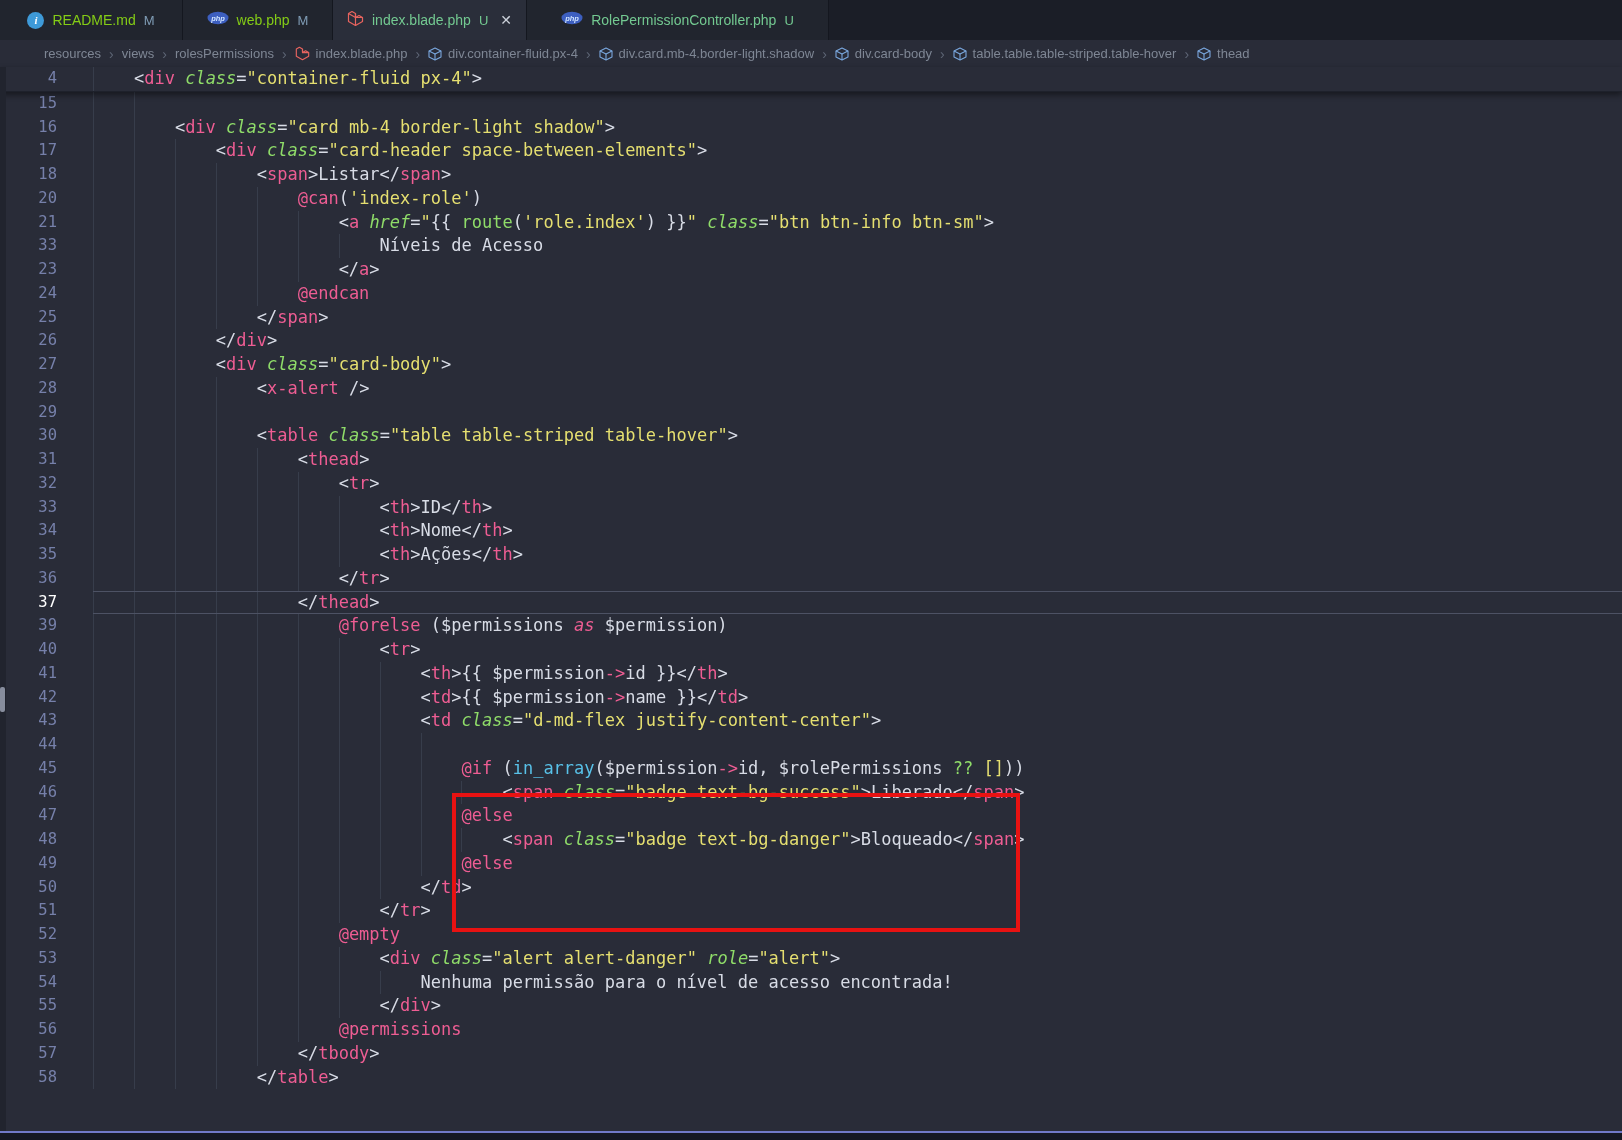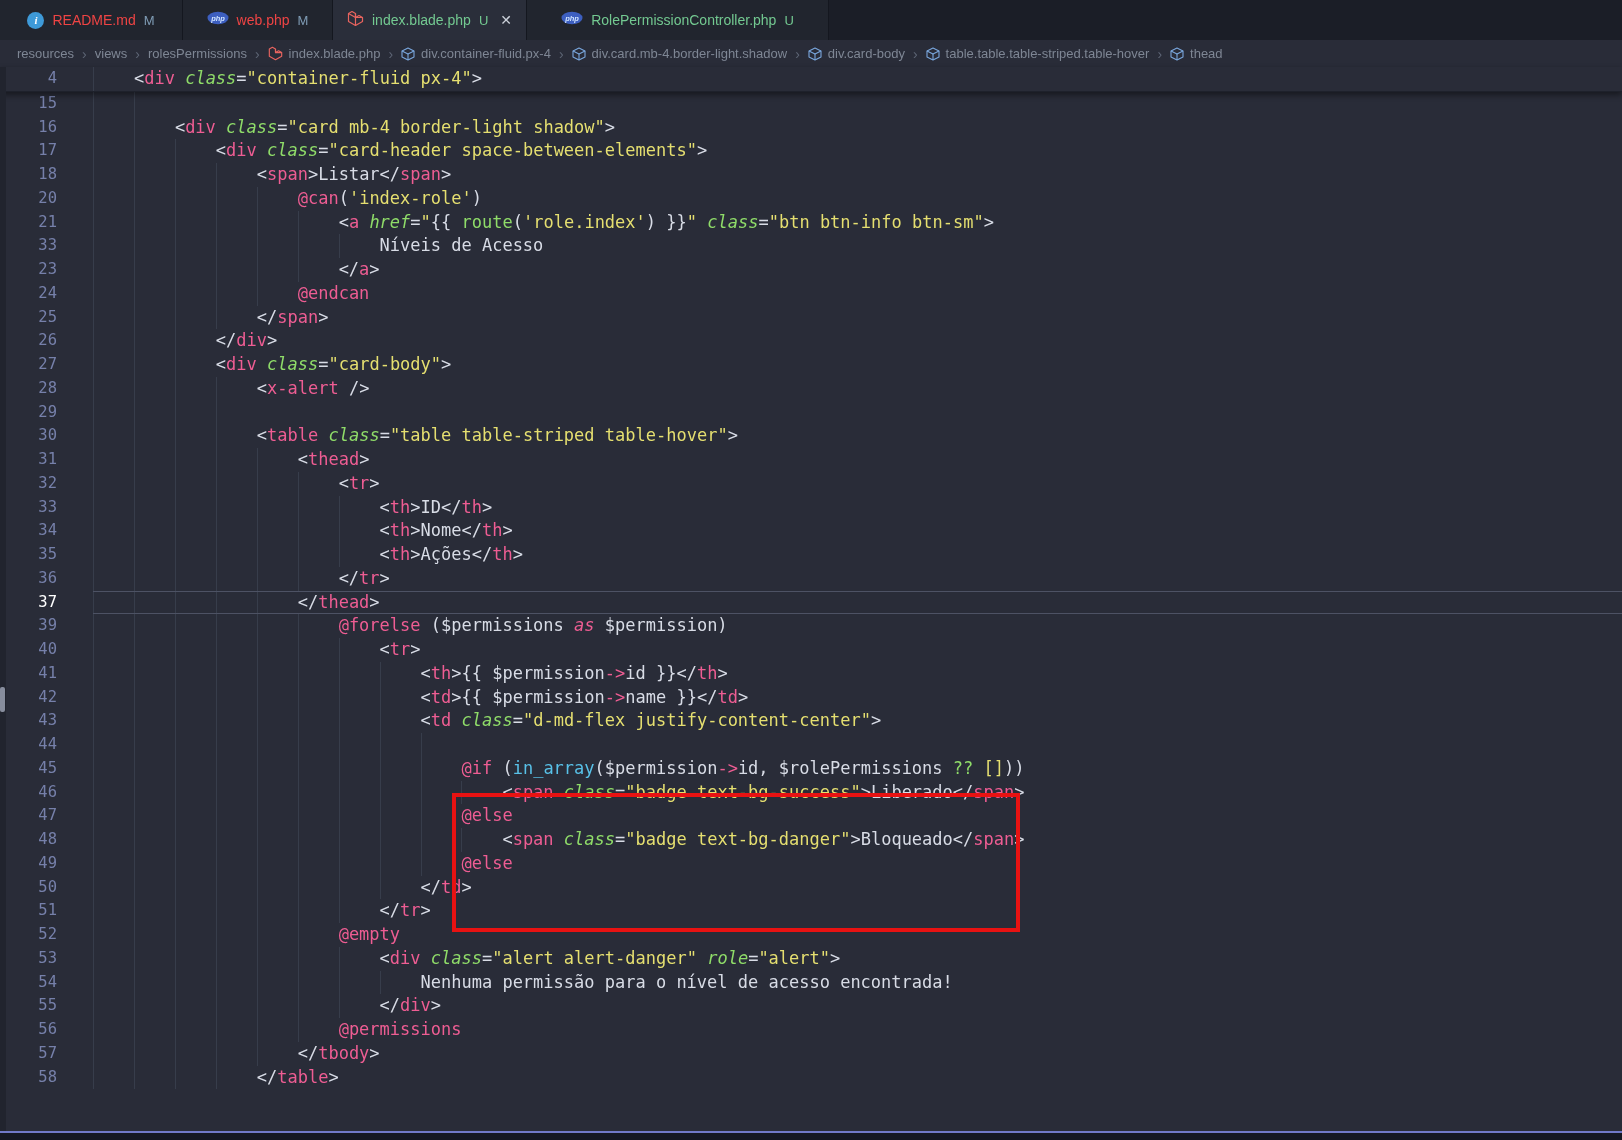--- a/index.html
+++ b/index.html
@@ -6,34 +6,34 @@
   #screen{position:relative;width:1622px;height:1140px;background:#292c38;overflow:hidden;
           font-family:"Liberation Sans",sans-serif;}
 
   
   .tabbar{display:flex;height:40px;background:#1b1e27;}
   .tab{display:flex;align-items:center;justify-content:center;gap:8px;height:40px;
        background:#21252e;border-right:1px solid #14171f;box-sizing:border-box;cursor:pointer;}
   .tab.active{background:#2a2e3a;}
   .tab .label{font-size:14px;}
   .tab .badge{font-size:13px;}
-  .lbl-mod{color:#ef4444}.bdg-mod{color:#7f9cb5}
+  .lbl-mod{color:#84cc16}.bdg-mod{color:#7f9cb5}
   .lbl-untr{color:#73c991}.bdg-untr{color:#73c991}
   .tab-close{color:#ccd1da;font-size:14px;margin-left:4px;line-height:1;}
   .tab-rest{flex:1;background:#1b1e27;}
 
   .ico-info{width:17px;height:17px;border-radius:50%;background:#3e9ad8;color:#fff;
             font-size:11px;font-weight:bold;font-style:italic;display:flex;align-items:center;
             justify-content:center;font-family:"Liberation Serif",serif;flex:0 0 auto;}
   .ico-php{flex:0 0 auto}
   .ico-laravel{flex:0 0 auto}
 
   
   .breadcrumb{display:flex;align-items:center;height:27px;background:#292c38;
-              padding-left:17px;font-size:13px;color:#7e8694;}
+              padding-left:44px;font-size:13px;color:#7e8694;}
   .crumb{display:flex;align-items:center;gap:6px;cursor:pointer;white-space:nowrap;}
   .crumb-sep{color:#5d6575;margin:0 8px;font-size:14px;}
   .crumb .ci{display:flex;align-items:center;}
 
   
   .editor{position:relative;height:1073px;background:#292c38;
           font-family:"DejaVu Sans Mono",monospace;}
   .leftstrip{position:absolute;left:0;top:0;width:6px;height:100%;background:#21242e;z-index:3;}
   .scrollmark{position:absolute;left:0;top:620px;width:5px;height:25px;background:#99a0b0;
               opacity:.85;z-index:4;border-radius:2px;cursor:grab;}

